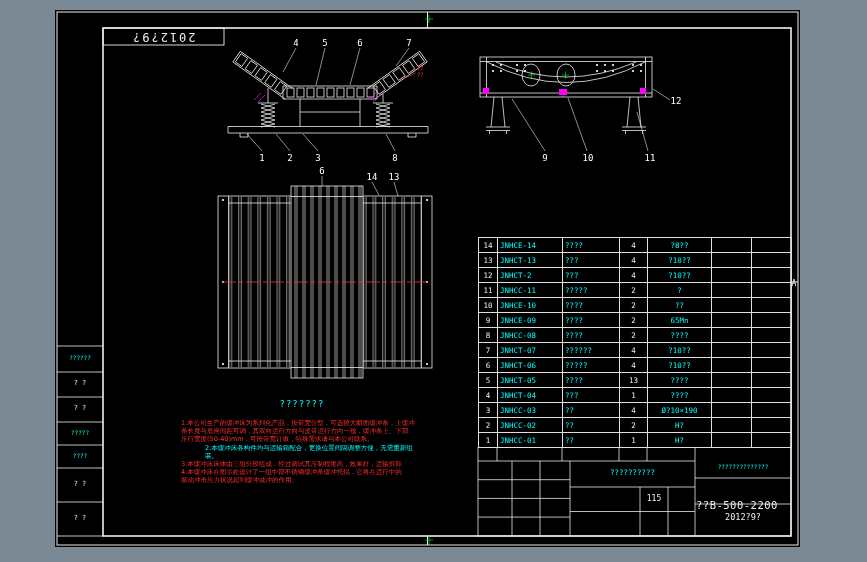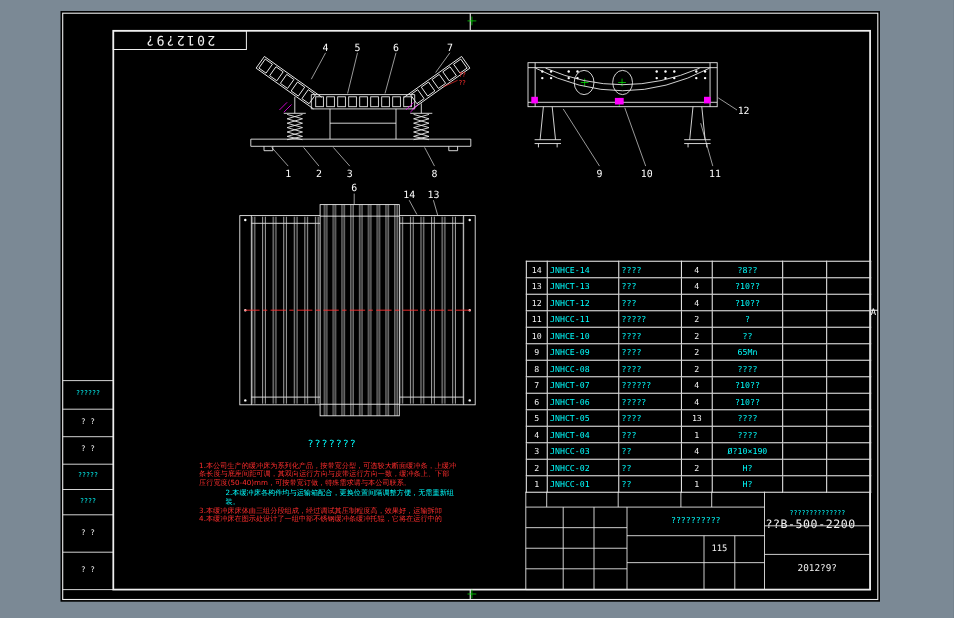--- a/index.html
+++ b/index.html
@@ -27,21 +27,21 @@
   
   .notes{position:absolute;left:181px;top:419px;width:302px;font-family:"DejaVu Sans",sans-serif;}
   .note{font-size:6.5px;line-height:8.2px;}
   .note.red{color:#ff2d2d;}
   .note.cyan{color:#00ffff;margin-left:24px;}
   .note.last{margin-top:30px;}
   
   .plan-title{left:237px;top:400px;width:130px;font-size:9px;letter-spacing:1px;}
   .product-name{left:571px;top:469px;width:123px;font-size:7.5px;}
   .company{left:696px;top:464px;width:94px;font-size:6px;}
-  .drawing-no{left:696px;top:472px;width:79px;font-size:10.5px;letter-spacing:.5px;}
+  .drawing-no{left:696px;top:500px;width:79px;font-size:10.5px;letter-spacing:.5px;}
   .date{left:696px;top:513px;width:94px;font-size:8.5px;}
   .weight{left:640px;top:495px;width:28px;font-size:8px;}
   
   .mtxt{left:57px;width:46px;font-size:6px;}
   .mtxt.w{font-size:7px;}
 </style>
 </head>
 <body>
 
 <div class="stage">
@@ -242,21 +242,21 @@
           <td class="c0">13</td>
           <td class="c1">JNHCT-13</td>
           <td class="c2">???</td>
           <td class="c3">4</td>
           <td class="c4">?10??</td>
           <td class="c5"></td>
           <td class="c6"></td>
         </tr>
         <tr>
           <td class="c0">12</td>
-          <td class="c1">JNHCT-12</td>
+          <td class="c1">JNHCT-2</td>
           <td class="c2">???</td>
           <td class="c3">4</td>
           <td class="c4">?10??</td>
           <td class="c5"></td>
           <td class="c6"></td>
         </tr>
         <tr>
           <td class="c0">11</td>
           <td class="c1">JNHCC-11</td>
           <td class="c2">?????</td>
@@ -359,20 +359,21 @@
   </table>
 
   <div class="notes" id="notes">
       <div class="note red">1.本公司生产的缓冲床为系列化产品，按带宽分型，可选较大断面缓冲条，上缓冲</div>
       <div class="note red">条长度与底座间距可调，其双向运行方向与皮带运行方向一致，缓冲条上、下部</div>
       <div class="note red">压行宽度(50-40)mm，可按带宽订做，特殊需求请与本公司联系。</div>
       <div class="note cyan">2.本缓冲床各构件均与运输箱配合，更换位置间隔调整方便，无需重新组</div>
       <div class="note cyan">装。</div>
       <div class="note red">3.本缓冲床床体由三组分段组成，经过调试其压制程度高，效果好，运输拆卸</div>
       <div class="note red">4.本缓冲床在图示处设计了一组中部不锈钢缓冲条缓冲托辊，它将在运行中的</div>
+      <div class="note red">振动冲击压力状况起到缓冲减冲的作用。</div>
     </div>
 
   <div class="txt product-name cyan center">??????????</div>
   <div class="txt company cyan center">??????????????</div>
   <div class="txt drawing-no white center">??B-500-2200</div>
   <div class="txt date white center">2012?9?</div>
   <div class="txt weight white center">115</div>
 </div>
 
 </body></html>

